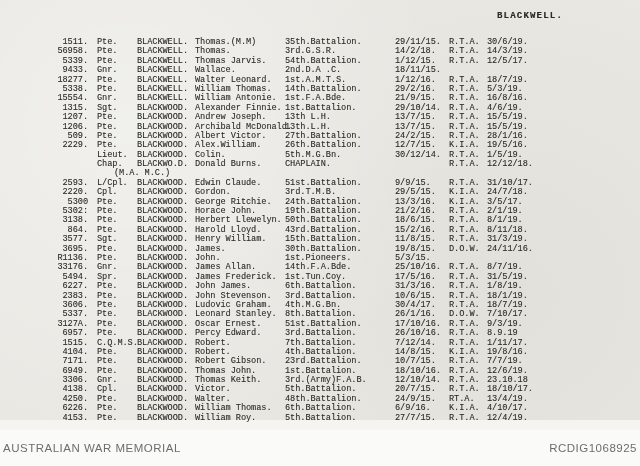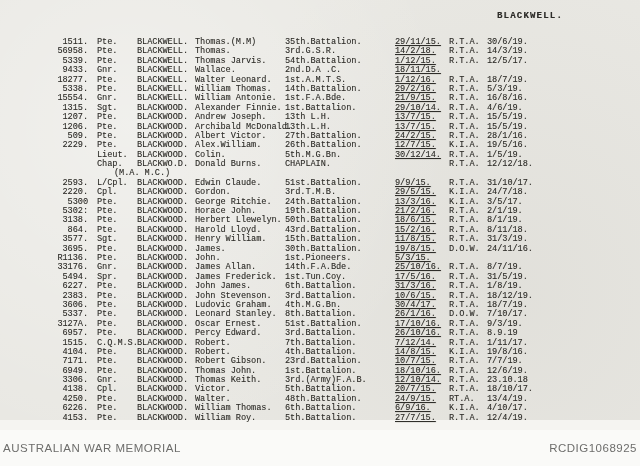--- a/index.html
+++ b/index.html
@@ -27,21 +27,21 @@
     font-size:8.5px;color:#2f2e2a;
     text-shadow:0.25px 0.25px 0 rgba(70,68,62,0.4);
   }
   .row{display:flex;height:9.4px;line-height:9.4px;white-space:pre;}
   .c{flex:none;overflow:visible;}
   .c0{width:88px;text-align:right;}
   .c1{margin-left:9px;width:40px;}
   .c2{width:58px;}
   .c3{width:90px;}
   .c4{width:110px;}
-  .c5{width:54px;text-decoration:underline;}
+  .c5{width:54px;}
   .c6{width:38px;}
   .c7{}
   .note-line{height:9.4px;line-height:9.4px;padding-left:114px;white-space:pre;}
   
   .footer{
     position:absolute;left:0;top:430px;width:640px;height:36px;
     background:#fafaf8;
     display:flex;align-items:center;justify-content:space-between;
     font-family:"Liberation Sans","DejaVu Sans",sans-serif;
     color:#6d6d6b;font-size:11.5px;letter-spacing:0.5px;
@@ -74,21 +74,21 @@
       <div class="row"><span class="c c0">5300</span><span class="c c1">Pte.</span><span class="c c2">BLACKWOOD.</span><span class="c c3">George Ritchie.</span><span class="c c4">24th.Battalion.</span><span class="c c5">13/3/16.</span><span class="c c6">K.I.A.</span><span class="c c7">3/5/17.</span></div>
       <div class="row"><span class="c c0">5302:</span><span class="c c1">Pte.</span><span class="c c2">BLACKWOOD.</span><span class="c c3">Horace John.</span><span class="c c4">19th.Battalion.</span><span class="c c5">21/2/16.</span><span class="c c6">R.T.A.</span><span class="c c7">2/1/19.</span></div>
       <div class="row"><span class="c c0">3138.</span><span class="c c1">Pte.</span><span class="c c2">BLACKWOOD.</span><span class="c c3">Herbert Llewelyn.</span><span class="c c4">50th.Battalion.</span><span class="c c5">18/6/15.</span><span class="c c6">R.T.A.</span><span class="c c7">8/1/19.</span></div>
       <div class="row"><span class="c c0">864.</span><span class="c c1">Pte.</span><span class="c c2">BLACKWOOD.</span><span class="c c3">Harold Lloyd.</span><span class="c c4">43rd.Battalion.</span><span class="c c5">15/2/16.</span><span class="c c6">R.T.A.</span><span class="c c7">8/11/18.</span></div>
       <div class="row"><span class="c c0">3577.</span><span class="c c1">Sgt.</span><span class="c c2">BLACKWOOD.</span><span class="c c3">Henry William.</span><span class="c c4">15th.Battalion.</span><span class="c c5">11/8/15.</span><span class="c c6">R.T.A.</span><span class="c c7">31/3/19.</span></div>
       <div class="row"><span class="c c0">3695.</span><span class="c c1">Pte.</span><span class="c c2">BLACKWOOD.</span><span class="c c3">James.</span><span class="c c4">30th.Battalion.</span><span class="c c5">19/8/15.</span><span class="c c6">D.O.W.</span><span class="c c7">24/11/16.</span></div>
       <div class="row"><span class="c c0">R1136.</span><span class="c c1">Pte.</span><span class="c c2">BLACKWOOD.</span><span class="c c3">John.</span><span class="c c4">1st.Pioneers.</span><span class="c c5">5/3/15.</span><span class="c c6"></span><span class="c c7"></span></div>
       <div class="row"><span class="c c0">33176.</span><span class="c c1">Gnr.</span><span class="c c2">BLACKWOOD.</span><span class="c c3">James Allan.</span><span class="c c4">14th.F.A.Bde.</span><span class="c c5">25/10/16.</span><span class="c c6">R.T.A.</span><span class="c c7">8/7/19.</span></div>
       <div class="row"><span class="c c0">5494.</span><span class="c c1">Spr.</span><span class="c c2">BLACKWOOD.</span><span class="c c3">James Frederick.</span><span class="c c4">1st.Tun.Coy.</span><span class="c c5">17/5/16.</span><span class="c c6">R.T.A.</span><span class="c c7">31/5/19.</span></div>
       <div class="row"><span class="c c0">6227.</span><span class="c c1">Pte.</span><span class="c c2">BLACKWOOD.</span><span class="c c3">John James.</span><span class="c c4">6th.Battalion.</span><span class="c c5">31/3/16.</span><span class="c c6">R.T.A.</span><span class="c c7">1/8/19.</span></div>
-      <div class="row"><span class="c c0">2383.</span><span class="c c1">Pte.</span><span class="c c2">BLACKWOOD.</span><span class="c c3">John Stevenson.</span><span class="c c4">3rd.Battalion.</span><span class="c c5">10/6/15.</span><span class="c c6">R.T.A.</span><span class="c c7">18/12/19.</span></div>
+      <div class="row"><span class="c c0">2383.</span><span class="c c1">Pte.</span><span class="c c2">BLACKWOOD.</span><span class="c c3">John Stevenson.</span><span class="c c4">3rd.Battalion.</span><span class="c c5">10/6/15.</span><span class="c c6">R.T.A.</span><span class="c c7">18/1/19.</span></div>
       <div class="row"><span class="c c0">3606.</span><span class="c c1">Pte.</span><span class="c c2">BLACKWOOD.</span><span class="c c3">Ludovic Graham.</span><span class="c c4">4th.M.G.Bn.</span><span class="c c5">30/4/17.</span><span class="c c6">R.T.A.</span><span class="c c7">18/7/19.</span></div>
       <div class="row"><span class="c c0">5337.</span><span class="c c1">Pte.</span><span class="c c2">BLACKWOOD.</span><span class="c c3">Leonard Stanley.</span><span class="c c4">8th.Battalion.</span><span class="c c5">26/1/16.</span><span class="c c6">D.O.W.</span><span class="c c7">7/10/17.</span></div>
       <div class="row"><span class="c c0">3127A.</span><span class="c c1">Pte.</span><span class="c c2">BLACKWOOD.</span><span class="c c3">Oscar Ernest.</span><span class="c c4">51st.Battalion.</span><span class="c c5">17/10/16.</span><span class="c c6">R.T.A.</span><span class="c c7">9/3/19.</span></div>
       <div class="row"><span class="c c0">6957.</span><span class="c c1">Pte.</span><span class="c c2">BLACKWOOD.</span><span class="c c3">Percy Edward.</span><span class="c c4">3rd.Battalion.</span><span class="c c5">26/10/16.</span><span class="c c6">R.T.A.</span><span class="c c7">8.9.19</span></div>
       <div class="row"><span class="c c0">1515.</span><span class="c c1">C.Q.M.S.</span><span class="c c2">BLACKWOOD.</span><span class="c c3">Robert.</span><span class="c c4">7th.Battalion.</span><span class="c c5">7/12/14.</span><span class="c c6">R.T.A.</span><span class="c c7">1/11/17.</span></div>
       <div class="row"><span class="c c0">4104.</span><span class="c c1">Pte.</span><span class="c c2">BLACKWOOD.</span><span class="c c3">Robert.</span><span class="c c4">4th.Battalion.</span><span class="c c5">14/8/15.</span><span class="c c6">K.I.A.</span><span class="c c7">19/8/16.</span></div>
       <div class="row"><span class="c c0">7171.</span><span class="c c1">Pte.</span><span class="c c2">BLACKWOOD.</span><span class="c c3">Robert Gibson.</span><span class="c c4">23rd.Battalion.</span><span class="c c5">10/7/15.</span><span class="c c6">R.T.A.</span><span class="c c7">7/7/19.</span></div>
       <div class="row"><span class="c c0">6949.</span><span class="c c1">Pte.</span><span class="c c2">BLACKWOOD.</span><span class="c c3">Thomas John.</span><span class="c c4">1st.Battalion.</span><span class="c c5">18/10/16.</span><span class="c c6">R.T.A.</span><span class="c c7">12/6/19.</span></div>
       <div class="row"><span class="c c0">3306.</span><span class="c c1">Gnr.</span><span class="c c2">BLACKWOOD.</span><span class="c c3">Thomas Keith.</span><span class="c c4">3rd.(Army)F.A.B.</span><span class="c c5">12/10/14.</span><span class="c c6">R.T.A.</span><span class="c c7">23.10.18</span></div>
       <div class="row"><span class="c c0">4138.</span><span class="c c1">Cpl.</span><span class="c c2">BLACKWOOD.</span><span class="c c3">Victor.</span><span class="c c4">5th.Battalion.</span><span class="c c5">20/7/15.</span><span class="c c6">R.T.A.</span><span class="c c7">18/10/17.</span></div>

